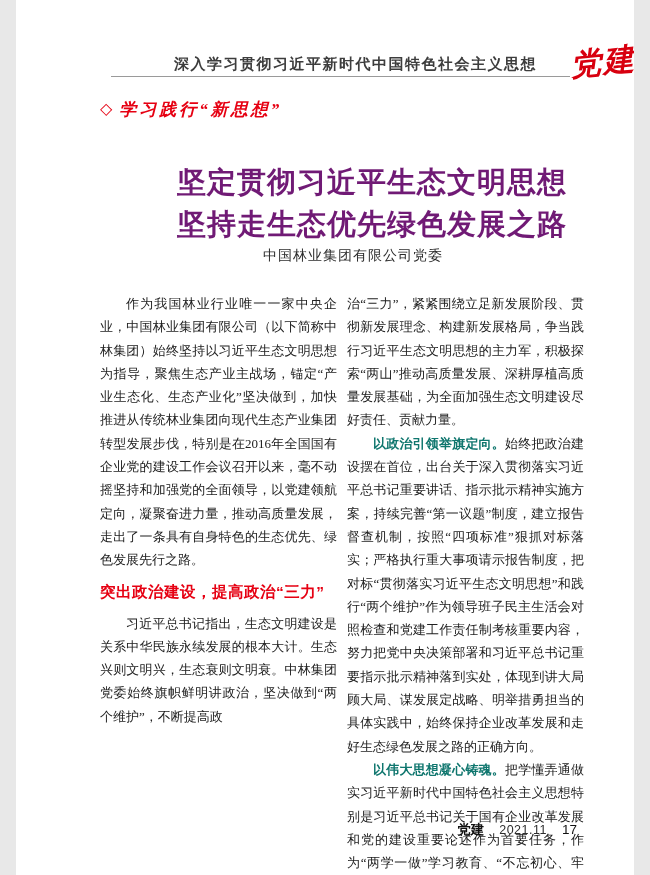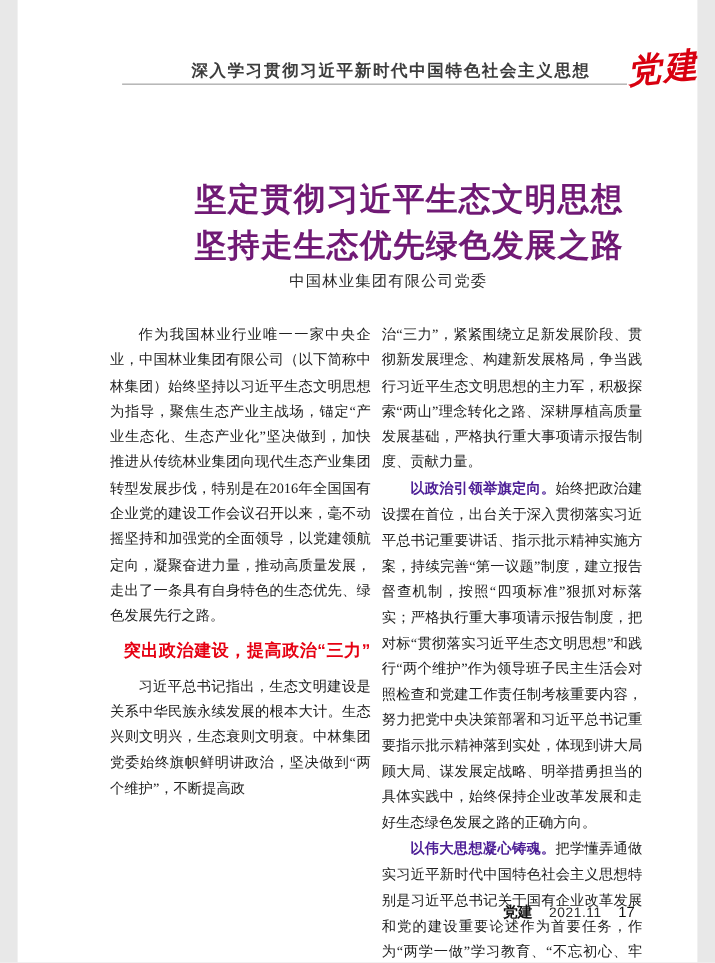--- a/index.html
+++ b/index.html
@@ -38,58 +38,61 @@
   
   .body-cols { position:absolute; top:292px; left:84px; width:484px; display:flex; gap:10px; }
   .col {
     width:237px; font-size:13px; line-height:23.3px;
     text-align:justify; color:#212121;
   }
   .col p { margin:0; text-indent:2em; }
   .col p.no-indent { text-indent:0; }
   .subhead {
     color:#e60012; font-family:"Liberation Sans", sans-serif; font-weight:bold;
-    font-size:15.5px; text-align:right; text-indent:0 !important;
+    font-size:15.5px; text-align:left; text-indent:0 !important;
     margin:9px 0 9px 0 !important; line-height:22px; letter-spacing:0.5px;
   }
-  .lead { font-family:Liberation Mono, monospace; font-weight:bold; color:#4c1d95; }
+  .lead { font-family:Liberation Serif, serif; font-weight:bold; color:#0f766e; }
   
   .footer {
     position:absolute; top:821px; right:57px;
     display:flex; gap:15px; align-items:baseline; white-space:nowrap;
   }
   .footer-mag { font-weight:bold; font-size:13.5px; color:#111; font-family:"Liberation Serif", serif; }
   .footer-issue { font-family:"Liberation Sans", sans-serif; font-size:12.5px; color:#2e2e2e; letter-spacing:0.5px; }
   .footer-pagenum { font-family:"Liberation Sans", sans-serif; font-weight:normal; font-size:13.5px; color:#111; }
 </style>
 </head>
 <body>
 
 <div class="page">
 
   <div class="header-rule"></div>
   <div class="header-slogan">深入学习贯彻习近平新时代中国特色社会主义思想</div>
   <div class="header-logo">党建</div>
 
+  <div class="kicker">
+    <span class="kicker-diamond">◇</span><span class="kicker-text">学习践行“新思想”</span>
+  </div>
 
   <div class="title">
     <div>坚定贯彻习近平生态文明思想</div>
     <div>坚持走生态优先绿色发展之路</div>
   </div>
 
   <div class="author">中国林业集团有限公司党委</div>
 
   <div class="body-cols">
     <div class="col">
       <p>作为我国林业行业唯一一家中央企业，中国林业集团有限公司（以下简称中林集团）始终坚持以习近平生态文明思想为指导，聚焦生态产业主战场，锚定“产业生态化、生态产业化”坚决做到，加快推进从传统林业集团向现代生态产业集团转型发展步伐，特别是在2016年全国国有企业党的建设工作会议召开以来，毫不动摇坚持和加强党的全面领导，以党建领航定向，凝聚奋进力量，推动高质量发展，走出了一条具有自身特色的生态优先、绿色发展先行之路。</p>
       <p class="subhead">突出政治建设，提高政治“三力”</p>
       <p>习近平总书记指出，生态文明建设是关系中华民族永续发展的根本大计。生态兴则文明兴，生态衰则文明衰。中林集团党委始终旗帜鲜明讲政治，坚决做到“两个维护”，不断提高政</p>
     </div>
     <div class="col">
-      <p class="no-indent">治“三力”，紧紧围绕立足新发展阶段、贯彻新发展理念、构建新发展格局，争当践行习近平生态文明思想的主力军，积极探索“两山”理念转化之路、深耕厚植高质量发展基础，严格执行重大事项请示报告制度、贡献力量。</p>
+      <p class="no-indent">治“三力”，紧紧围绕立足新发展阶段、贯彻新发展理念、构建新发展格局，争当践行习近平生态文明思想的主力军，积极探索“两山”推动高质量发展、深耕厚植高质量发展基础，为全面加强生态文明建设尽好责任、贡献力量。</p>
       <p><span class="lead">以政治引领举旗定向。</span><span>始终把政治建设摆在首位，出台关于深入贯彻落实习近平总书记重要讲话、指示批示精神实施方案，持续完善“第一议题”制度，建立报告督查机制，按照“四项标准”狠抓对标落实；严格执行重大事项请示报告制度，把对标“贯彻落实习近平生态文明思想”和践行“两个维护”作为领导班子民主生活会对照检查和党建工作责任制考核重要内容，努力把党中央决策部署和习近平总书记重要指示批示精神落到实处，体现到讲大局顾大局、谋发展定战略、明举措勇担当的具体实践中，始终保持企业改革发展和走好生态绿色发展之路的正确方向。</span></p>
       <p><span class="lead">以伟大思想凝心铸魂。</span><span>把学懂弄通做实习近平新时代中国特色社会主义思想特别是习近平总书记关于国有企业改革发展和党的建设重要论述作为首要任务，作为“两学一做”学习教育、“不忘初心、牢记使命”主题教育和党史学习教育主线贯穿始终，坚持读原著、学原文、悟原理，狠抓党委理论学习中心组学习制度落</span></p>
     </div>
   </div>
 
   <div class="footer">
     <span class="footer-mag">党建</span>
     <span class="footer-issue">2021.11</span>
     <span class="footer-pagenum">17</span>
   </div>

